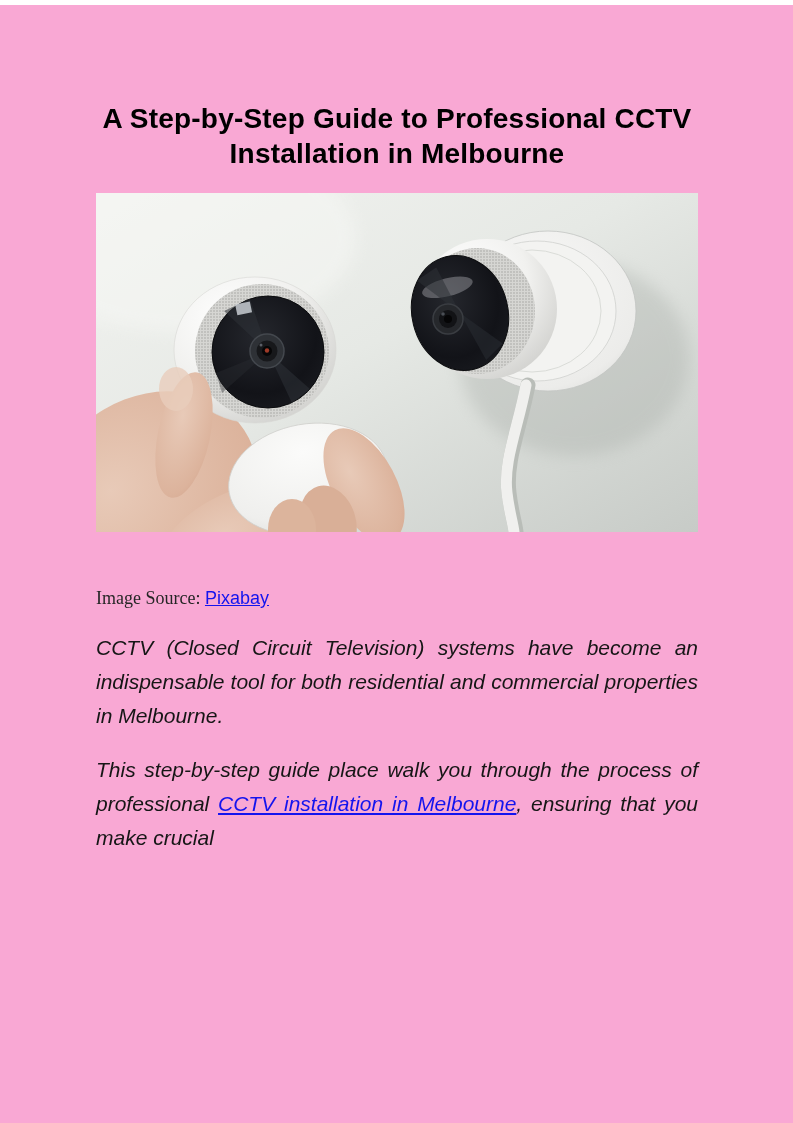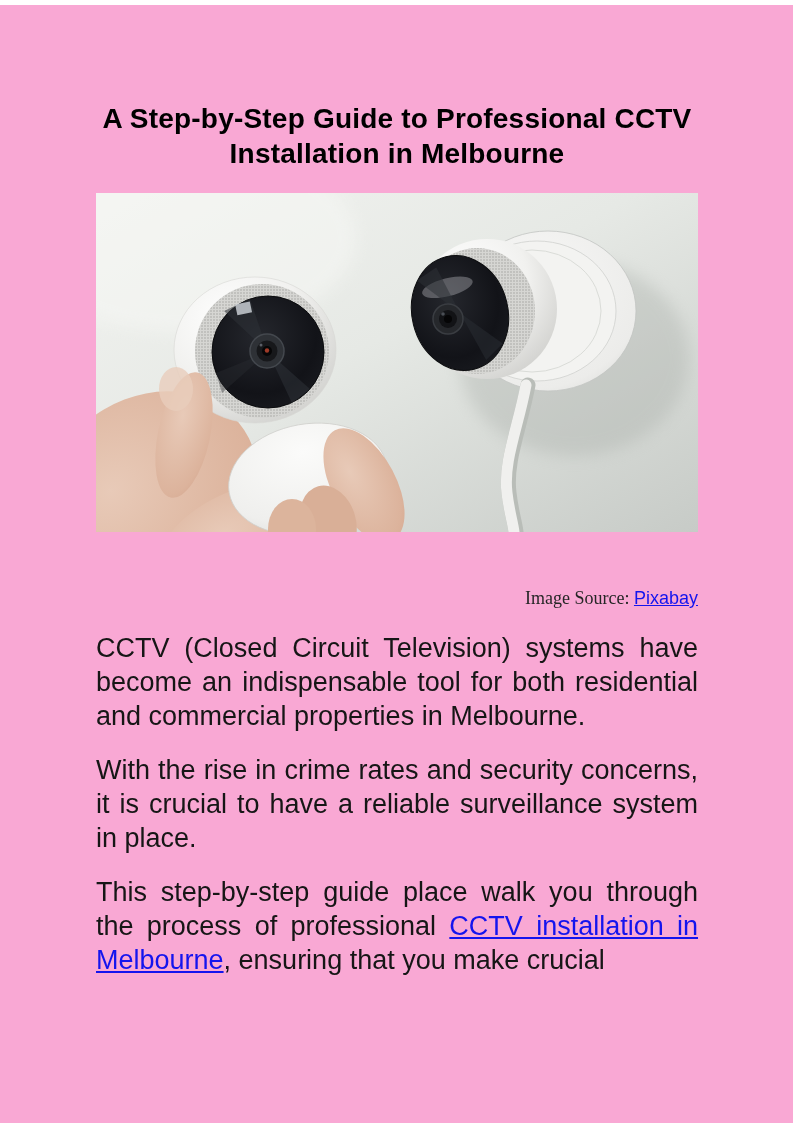--- a/index.html
+++ b/index.html
@@ -32,41 +32,42 @@
     margin: 22px 0 0 0;
     padding: 0;
   }
   .photo-svg {
     display: block;
     width: 602px;
     height: 339px;
   }
   figcaption.doc-caption {
     margin-top: 54px;
-    text-align: right;
+    text-align: left;
     font-size: 18px;
     line-height: 25px;
   }
   .cap-serif {
     font-family: "Liberation Serif", serif;
     color: #262626;
   }
   a.cap-link, a.body-link {
     color: #1414ee;
     text-decoration: underline;
   }
   a.cap-link {
     font-family: "Liberation Sans", sans-serif;
   }
   p.doc-para {
     margin: 20px 0 0 0;
-    font-size: 27px;
+    font-size: 21px;
     line-height: 34px;
     text-align: justify;
     color: #161616;
+    font-style: italic;
   }
 </style>
 </head>
 <body>
 
 <div class="page">
 
   <h1 class="doc-title">A Step-by-Step Guide to Professional CCTV Installation in Melbourne</h1>
 
   <figure class="doc-figure">
@@ -175,17 +176,16 @@
       </g>
     </svg>
 
     <figcaption class="doc-caption">
       <span class="cap-serif">Image Source: </span><a class="cap-link" href="#">Pixabay</a>
     </figcaption>
   </figure>
 
   <p class="doc-para">CCTV (Closed Circuit Television) systems have become an indispensable tool for both residential and commercial properties in Melbourne.</p>
 
-  <p class="doc-para">With the rise in crime rates and security concerns, it is crucial to have a reliable surveillance system in place.</p>
 
   <p class="doc-para"><span>This step-by-step guide place walk you through the process of professional </span><a class="body-link" href="#">CCTV installation in Melbourne</a><span>, ensuring that you make crucial</span></p>
 
 </div>
 
 </body></html>

